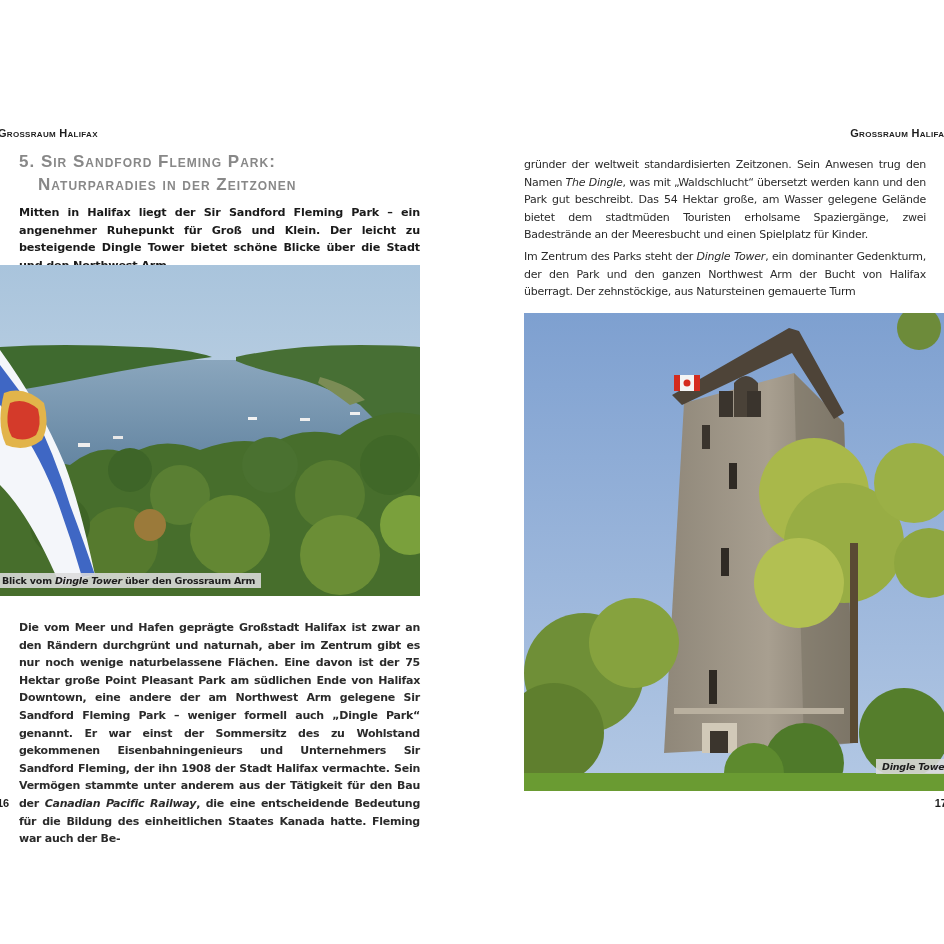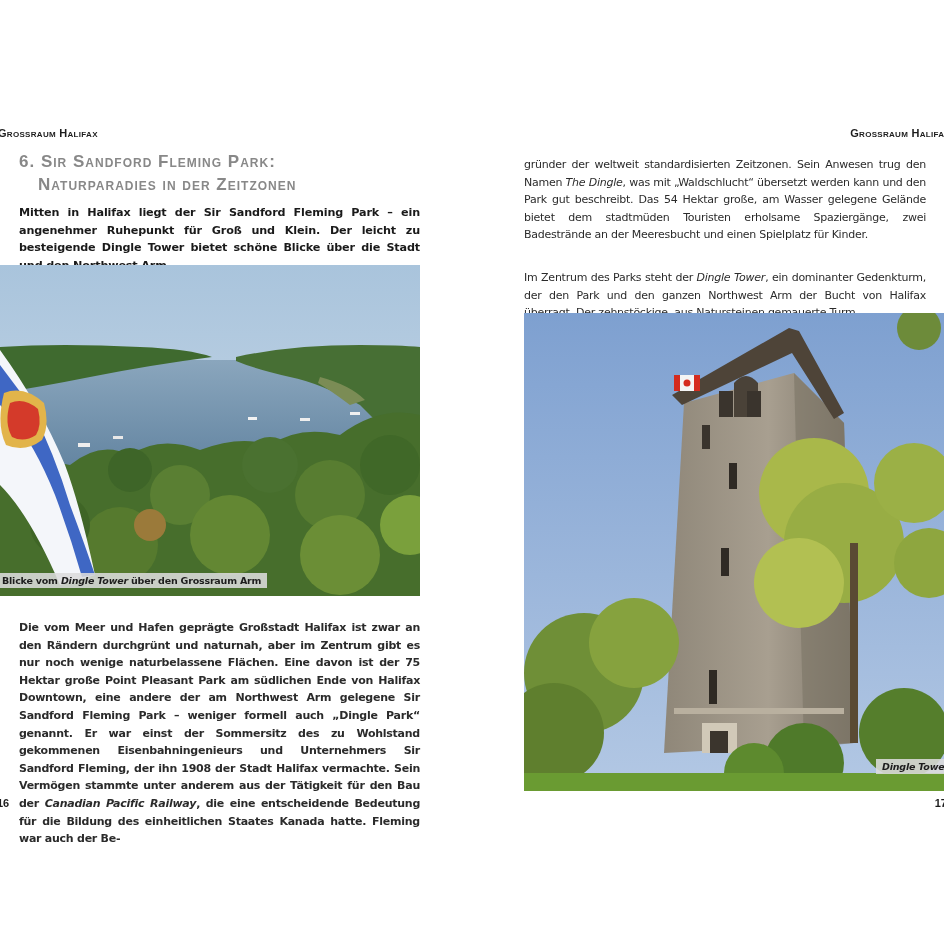--- a/index.html
+++ b/index.html
@@ -55,30 +55,30 @@
     .caption-right { left: 876px; top: 759px; padding-left: 6px; }
 
     .body-text {
       position: absolute;
       font-family: "DejaVu Sans", sans-serif;
       font-size: 11px; line-height: 17.6px; color: #2b2b2b;
       text-align: justify; letter-spacing: -0.25px;
     }
     .body-left { left: 19px; top: 619px; width: 401px; font-weight: bold; }
     .body-right { left: 524px; top: 156px; width: 402px; }
-    .body-right p + p { margin-top: 25px; }
+    .body-right p + p { margin-top: 4px; }
     .body-text em { font-style: italic; }
   </style>
 </head>
 <body>
 
 <div class="running-head left">Grossraum Halifax</div>
 
 <h1 class="chapter-title">
-  <span>6. Sir Sandford Fleming Park:</span>
+  <span>5. Sir Sandford Fleming Park:</span>
   <span class="line2">Naturparadies in der Zeitzonen</span>
 </h1>
 
 <p class="lead">Mitten in Halifax liegt der Sir Sandford Fleming Park – ein angenehmer Ruhepunkt für Groß und Klein. Der leicht zu besteigende Dingle Tower bietet schöne Blicke über die Stadt und den Northwest Arm.</p>
 
 <div class="photo photo-left">
   <svg width="420" height="331" viewBox="0 0 420 331" preserveAspectRatio="none">
     <defs>
       <linearGradient id="skyL" x1="0" y1="0" x2="0" y2="1">
         <stop offset="0" stop-color="#a9c4dc"></stop>
@@ -118,21 +118,21 @@
     <circle cx="410" cy="260" r="30" fill="#7aa03c"></circle>
     <circle cx="150" cy="260" r="16" fill="#9b7a3a"></circle>
     <circle cx="60" cy="260" r="30" fill="#3f6526"></circle>
 
     <path d="M0 85 Q40 140 65 200 Q80 240 95 310 L60 320 Q30 250 0 220 Z" fill="#f4f6fa"></path>
     <path d="M0 100 Q15 120 30 140 Q55 190 70 240 Q85 280 95 310 L82 312 Q70 270 55 230 Q35 180 10 150 L0 140 Z" fill="#3f67c4"></path>
     <path d="M4 128 Q24 120 44 138 Q50 160 42 175 Q25 188 6 180 Q-4 160 4 128 Z" fill="#e2b44a"></path>
     <path d="M10 138 Q24 132 38 144 Q42 160 36 170 Q24 178 12 172 Q4 158 10 138 Z" fill="#d43a2a"></path>
   </svg>
 </div>
-<div class="caption caption-left"><span>Blicke vom </span><i>Dingle Tower</i><span> über den Grossraum Arm</span></div>
+<div class="caption caption-left"><span>Blick vom </span><i>Dingle Tower</i><span> über den Grossraum Arm</span></div>
 
 <div class="body-text body-left">
   <p><span>Die vom Meer und Hafen geprägte Großstadt Halifax ist zwar an den Rändern durchgrünt und naturnah, aber im Zentrum gibt es nur noch wenige naturbelassene Flächen. Eine davon ist der 75 Hektar große Point Pleasant Park am südlichen Ende von Halifax Downtown, eine andere der am Northwest Arm gelegene Sir Sandford Fleming Park – weniger formell auch „Dingle Park“ genannt. Er war einst der Sommersitz des zu Wohlstand gekommenen Eisenbahningenieurs und Unternehmers Sir Sandford Fleming, der ihn 1908 der Stadt Halifax vermachte. Sein Vermögen stammte unter anderem aus der Tätigkeit für den Bau der </span><em>Canadian Pacific Railway</em><span>, die eine entscheidende Bedeutung für die Bildung des einheitlichen Staates Kanada hatte. Fleming war auch der Be-</span></p>
 </div>
 
 <div class="page-number left">16</div>
 
 <div class="running-head right">Grossraum Halifax</div>
 
 <div class="body-text body-right">

